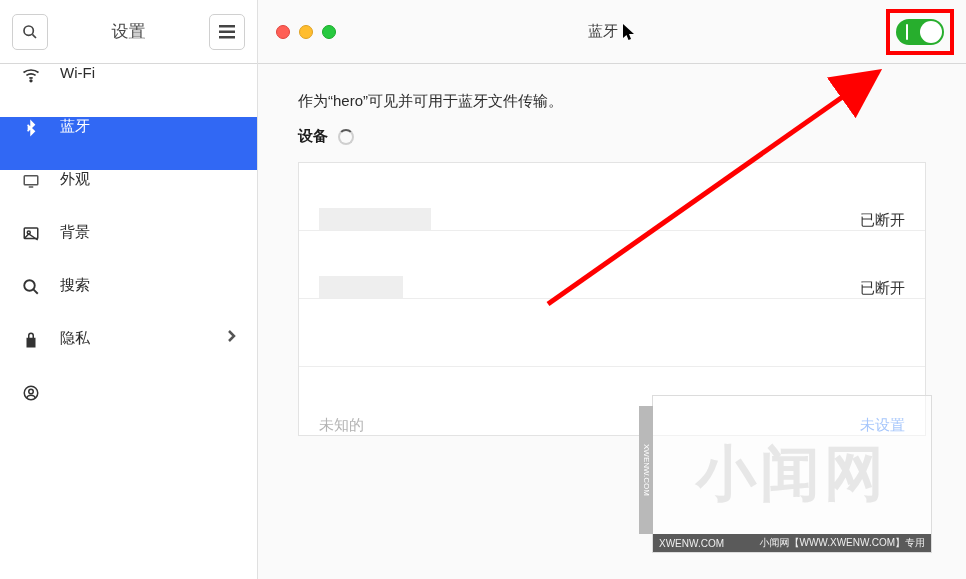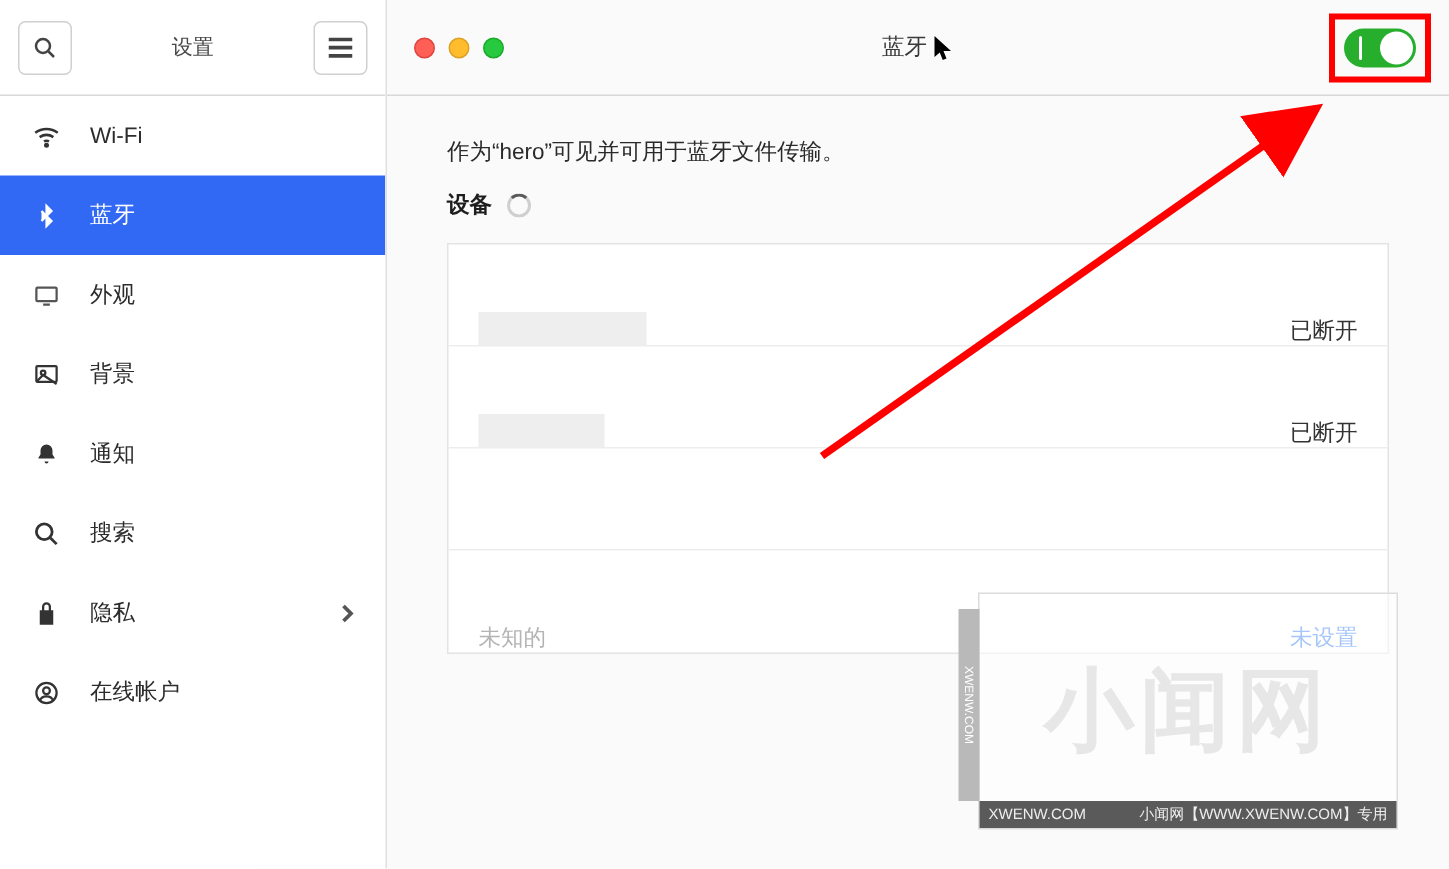--- a/index.html
+++ b/index.html
@@ -40,31 +40,30 @@
     border-radius: 5px;
     background: #fff;
     display: flex;
     align-items: center;
     justify-content: center;
     cursor: pointer;
   }
   .sb-title {
     flex: 1;
     text-align: center;
-    font-size: 14px;
+    font-size: 17px;
     color: #484848;
   }
   .sb-list {
     flex: 1;
     overflow: hidden;
   }
   .sb-item {
     height: 53px;
     display: flex;
-    align-items: center;
     padding: 0 20px;
     gap: 18px;
     cursor: pointer;
     font-size: 15px;
     color: #2c2c2c;
   }
   .sb-item.active {
     background: #3168f4;
     color: #fff;
   }
@@ -304,29 +303,20 @@
           <svg width="18" height="18" viewBox="0 0 24 24" fill="none" stroke="#333" stroke-width="2">
               <rect x="3" y="4" width="18" height="14" rx="1"></rect>
               <circle cx="9" cy="10" r="2"></circle>
               <path d="M3 18l6-6 12 8"></path>
             </svg>
         </span>
         <span class="lbl">背景</span>
       </div>
       <div class="sb-item">
         <span class="ic">
-          <svg width="16" height="18" viewBox="0 0 24 24" fill="#333">
-              <path d="M12 2a6 6 0 0 0-6 6v4l-2 3v1h16v-1l-2-3V8a6 6 0 0 0-6-6z"></path>
-              <path d="M10 19a2 2 0 0 0 4 0z"></path>
-            </svg>
-        </span>
-        <span class="lbl">通知</span>
-      </div>
-      <div class="sb-item">
-        <span class="ic">
           <svg width="18" height="18" viewBox="0 0 24 24" fill="none" stroke="#333" stroke-width="2.5">
               <circle cx="10" cy="10" r="7"></circle>
               <line x1="21" y1="21" x2="15.5" y2="15.5"></line>
             </svg>
         </span>
         <span class="lbl">搜索</span>
       </div>
       <div class="sb-item">
         <span class="ic">
           <svg width="18" height="18" viewBox="0 0 24 24" fill="#333">
@@ -341,21 +331,20 @@
         </span>
       </div>
       <div class="sb-item">
         <span class="ic">
           <svg width="18" height="18" viewBox="0 0 24 24" fill="none" stroke="#333" stroke-width="2">
               <circle cx="12" cy="12" r="9"></circle>
               <circle cx="12" cy="10" r="3"></circle>
               <path d="M6 19c1-3 4-4 6-4s5 1 6 4"></path>
             </svg>
         </span>
-        <span class="lbl">在线帐户</span>
       </div>
     </div>
   </div>
 
   <div class="main">
     <div class="mn-header">
       <div class="traffic">
         <div class="tl red"></div>
         <div class="tl yel"></div>
         <div class="tl grn"></div>

